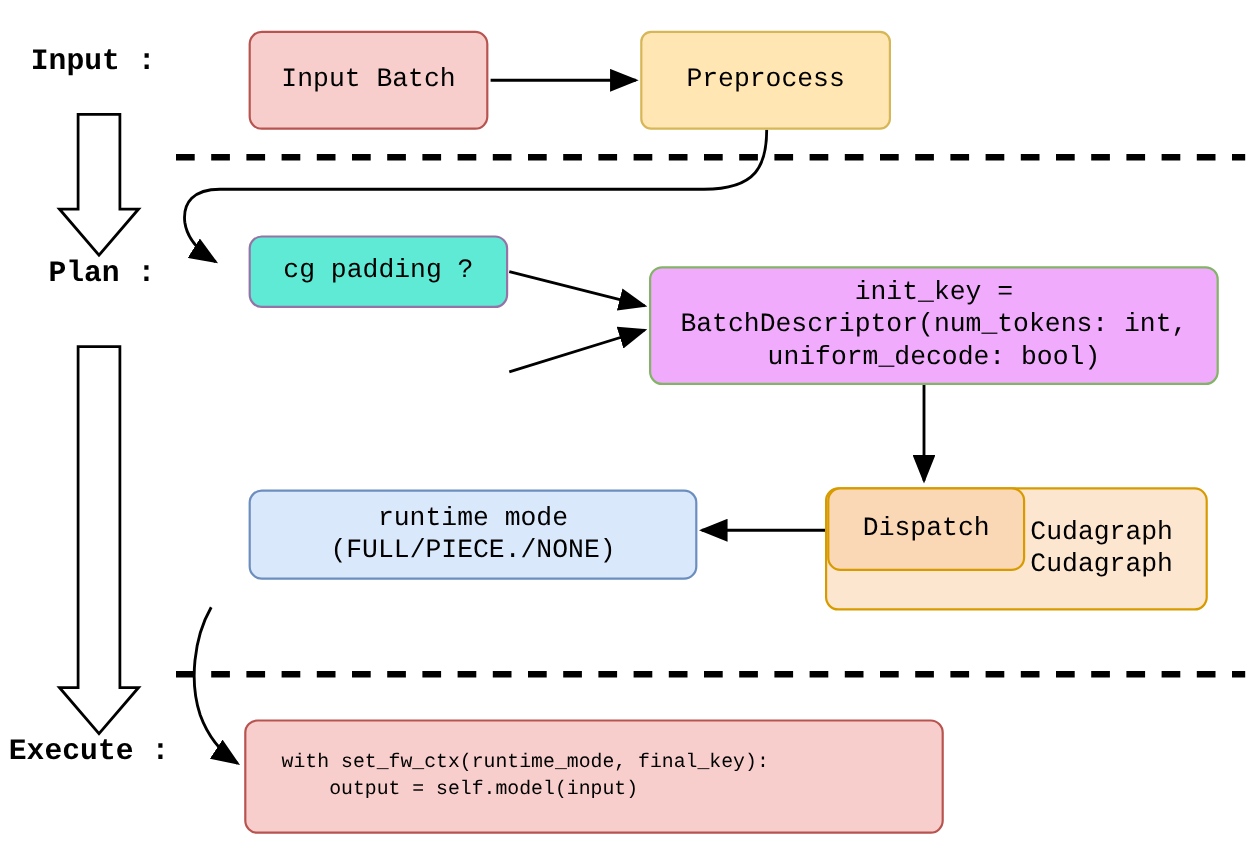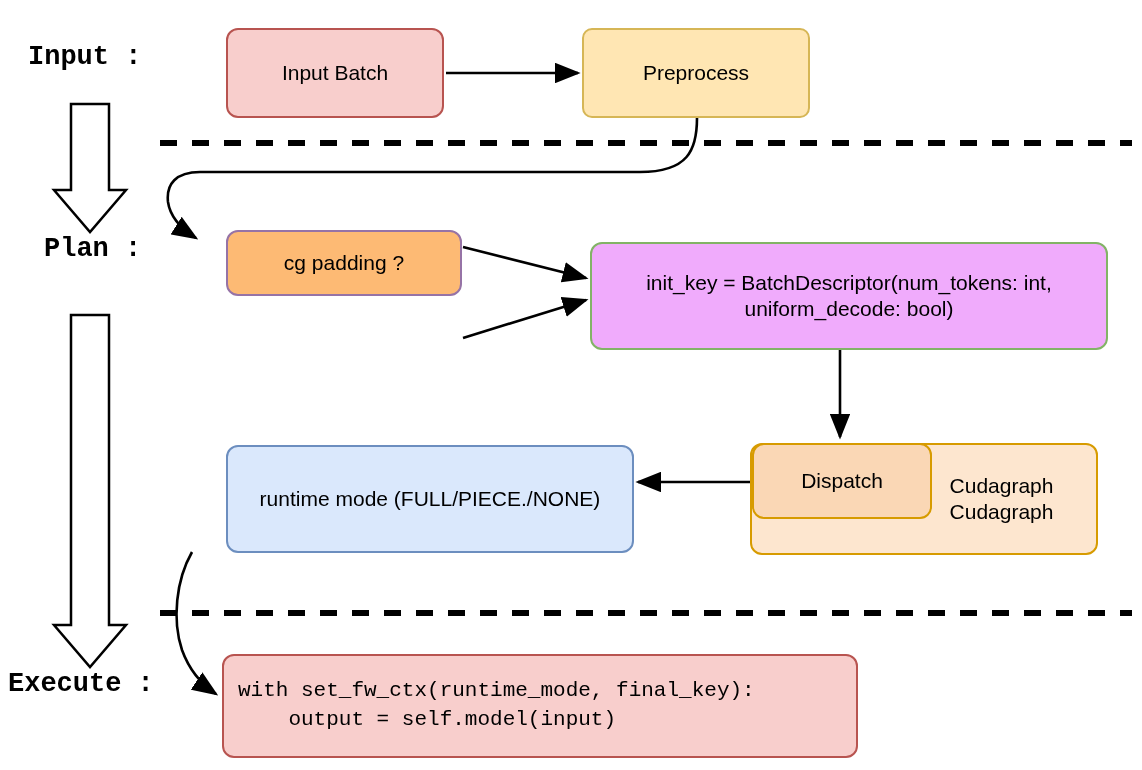--- a/index.html
+++ b/index.html
@@ -33,39 +33,40 @@
   .node {
     position: absolute;
     box-sizing: border-box;
     border-radius: 12px;
     border-style: solid;
     border-width: 2px;
     display: flex;
     align-items: center;
     justify-content: center;
     text-align: center;
-    font-size: 21px;
+    font-size: 24px;
     color: #000000;
     line-height: 1.22;
     padding: 2px 8px;
+    font-family: Liberation Mono, monospace;
   }
   .node .txt { width: 100%; }
   .node-pink   { background: #f8cecc; border-color: #b85450; }
   .node-yellow { background: #ffe6b3; border-color: #d6b656; border-radius: 10px; }
-  .node-purple { background: #fdba74; border-color: #9673a6; margin-top: 16px; }
+  .node-purple { background: #5eead4; border-color: #9673a6; }
   .node-green  { background: #f0abfc; border-color: #82b366; }
   .node-blue   { background: #dae8fc; border-color: #6c8ebf; }
   .node-orange-outer { background: #fde6cf; border-color: #d79b00; }
   .node-orange-inner { background: #fad7b5; border-color: #d79b00; }
   .node-code {
     font-family: "Liberation Mono", "DejaVu Sans Mono", monospace;
-    font-size: 21px;
+    font-size: 18px;
     text-align: left;
     justify-content: flex-start;
-    padding-left: 14px;
+    padding-left: 32px;
     white-space: pre;
     line-height: 1.38;
   }
   .node-code .txt { width: auto; }
 </style>
 </head>
 <body>
 
 <div id="canvas">
 
@@ -126,21 +127,21 @@
     <span class="txt" style="padding-left:155px;">
       <span>Cudagraph</span><br>
       <span>Cudagraph</span>
     </span>
   </div>
 
   <div class="node node-orange-inner" style="left:752px; top:443px; width:180px; height:76px;">
     <span class="txt">Dispatch</span>
   </div>
 
-  <div class="node node-blue" style="left:226px; top:445px; width:408px; height:108px;">
+  <div class="node node-blue" style="left:226px; top:445px; width:408px; height:82px;">
     <span class="txt">
       <span>runtime mode (FULL/PIECE./NONE)</span><br>
     </span>
   </div>
 
   <div class="node node-pink node-code" style="left:222px; top:654px; width:636px; height:104px;">
     <span class="txt"><span>with set_fw_ctx(runtime_mode, final_key):</span><br><span>    output = self.model(input)</span></span>
   </div>
 
 </div>

